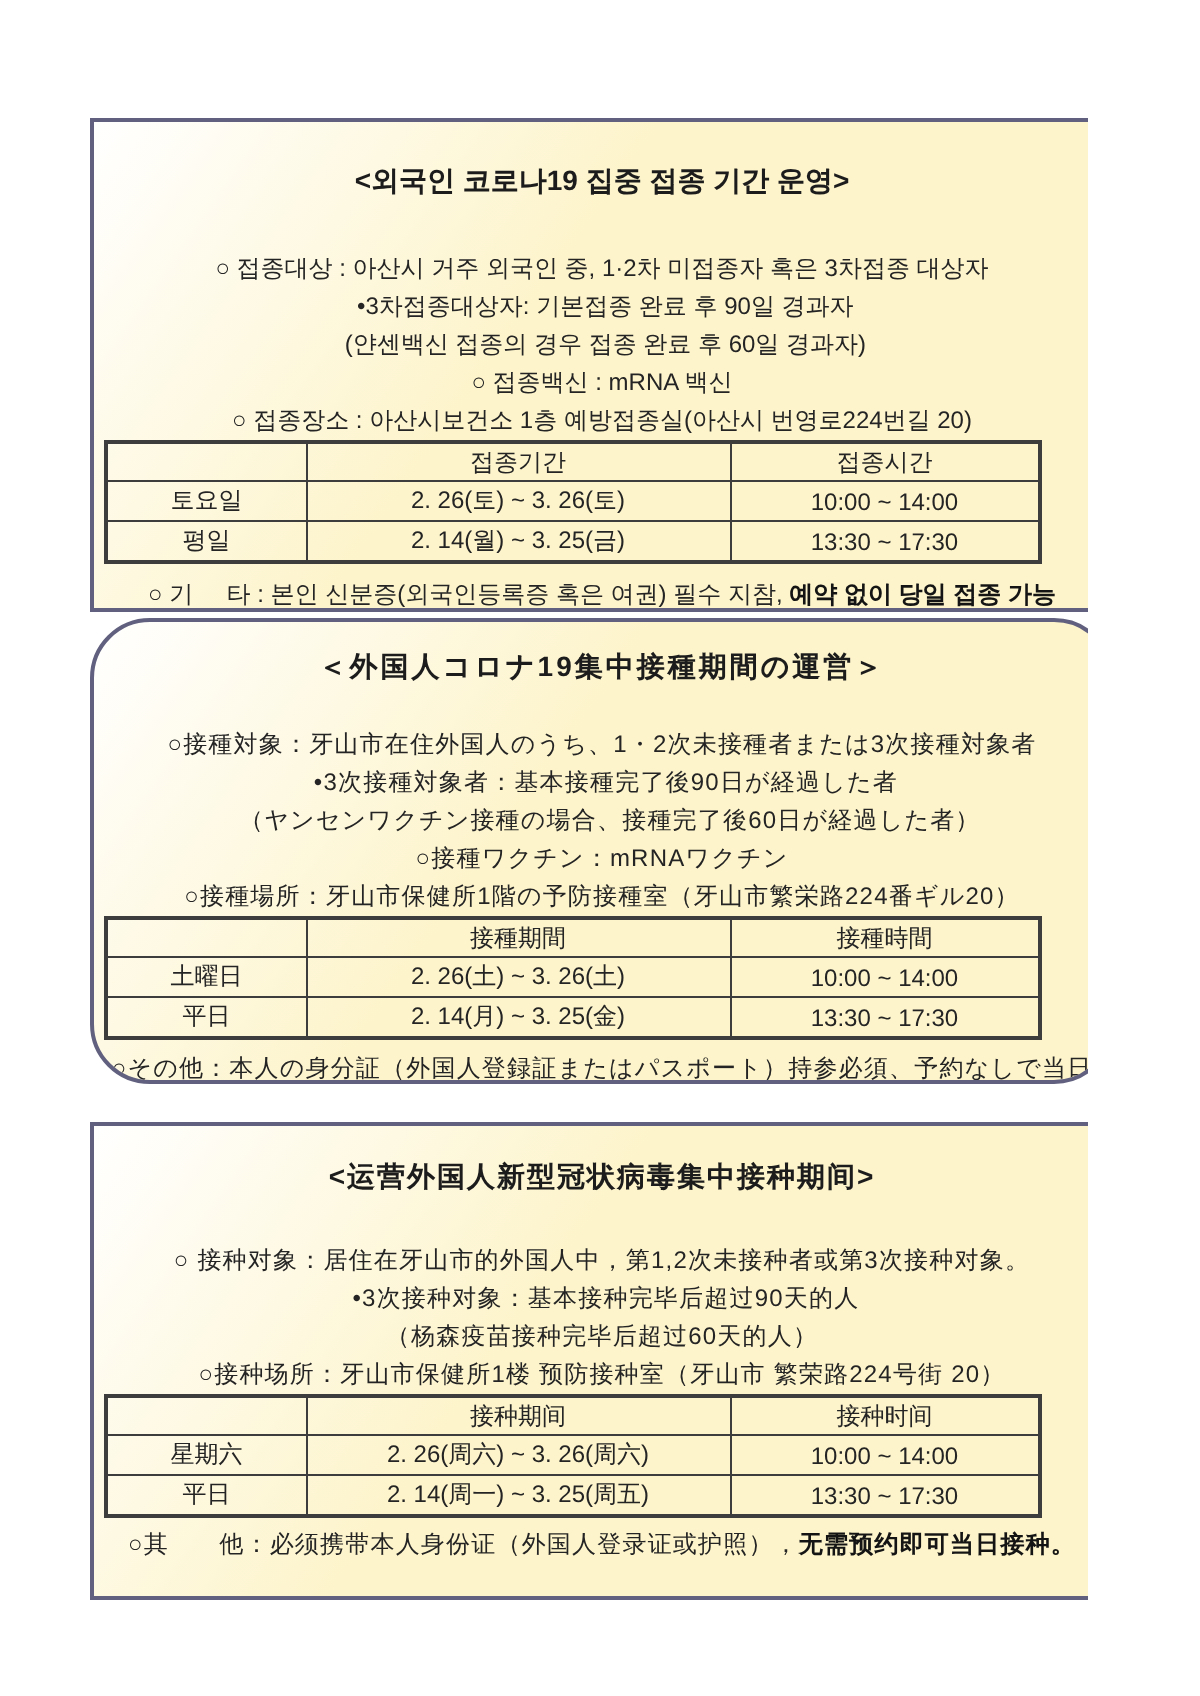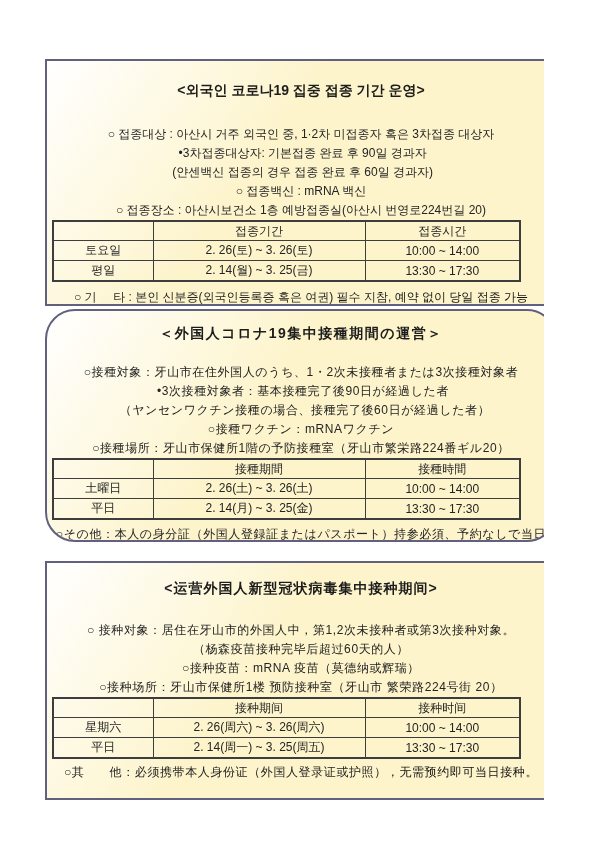--- a/index.html
+++ b/index.html
@@ -54,21 +54,21 @@
   }
   .sched th { height:18px; }
   .sched td { height:19px;margin-top:36px; }
   .col-day { width:100px; }
   .col-period { width:212px; }
   .col-time { width:155px; }
 
   .etc { margin-top:6px; }
   .box-jp .etc { margin-top:5px; }
   .box-cn .etc { margin-top:4px; }
-  .etc b { font-weight:400; color:#141414; }
+  .etc b { font-weight:700; color:#141414; }
 </style>
 </head>
 <body>
 
 <div class="page">
 
   <section class="box box-kr">
     <h2 class="title">&lt;외국인 코로나19 집중 접종 기간 운영&gt;</h2>
     <p class="line">○ 접종대상 : 아산시 거주 외국인 중, 1·2차 미접종자 혹은 3차접종 대상자</p>
     <p class="line"> •3차접종대상자: 기본접종 완료 후 90일 경과자</p>
@@ -132,22 +132,22 @@
         <td>13:30 ~ 17:30</td>
       </tr>
     </tbody>
       </table>
     <p class="line etc"><span>○その他：本人の身分証（外国人登録証またはパスポート）持参必須、予約なしで当日接種可能</span><b></b></p>
   </section>
 
   <section class="box box-cn">
     <h2 class="title">&lt;运营外国人新型冠状病毒集中接种期间&gt;</h2>
     <p class="line">○ 接种对象：居住在牙山市的外国人中，第1,2次未接种者或第3次接种对象。</p>
+    <p class="line"> •3次接种对象：基本接种完毕后超过90天的人</p>
     <p class="line">（杨森疫苗接种完毕后超过60天的人）</p>
-    <p class="line">○接种疫苗：mRNA 疫苗（莫德纳或辉瑞）</p>
     <p class="line">○接种场所：牙山市保健所1楼 预防接种室（牙山市 繁荣路224号街 20）</p>
     <table class="sched">
       <colgroup>
           <col class="col-day">
           <col class="col-period">
           <col class="col-time">
         </colgroup>
       <tbody>
           <tr>
         <th></th>

